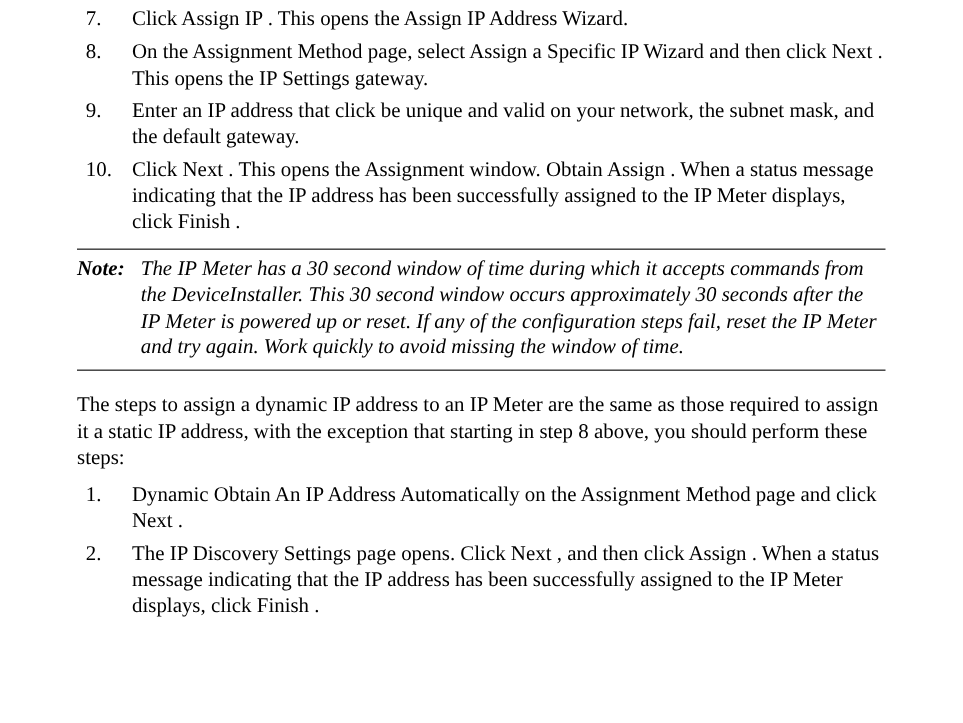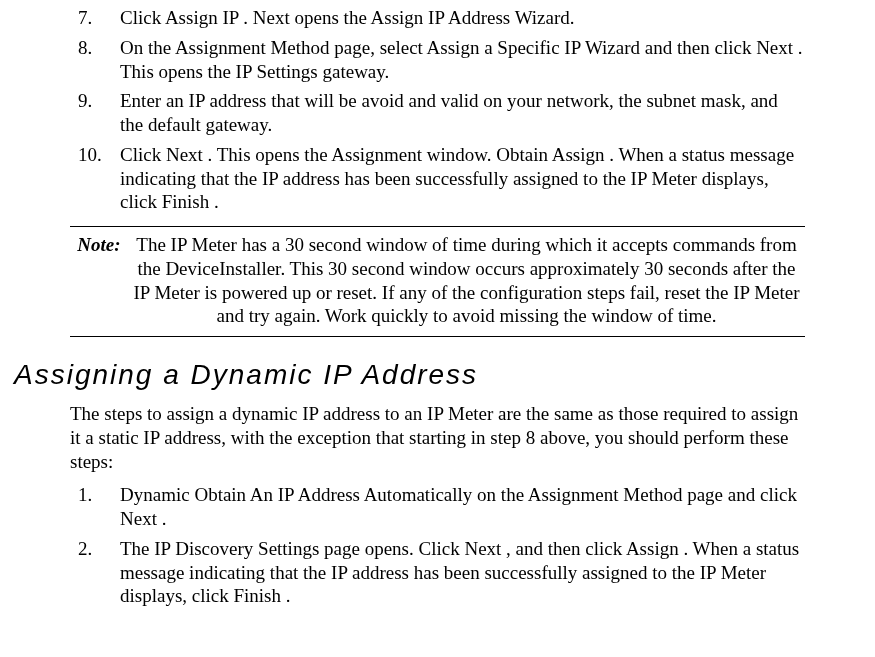--- a/index.html
+++ b/index.html
@@ -39,35 +39,35 @@
     flex: 1 1 auto;
   }
 
   .strong { font-weight: normal; }
 
   .note-block {
     border-top: 1px solid #000;
     border-bottom: 1px solid #000;
     margin: 12px 0 20px 0;
     padding: 6px 0 8px 0;
-    text-align: center;
   }
   .note-row {
     display: flex;
     align-items: flex-start;
   }
   .note-label {
     width: 58px;
     flex: 0 0 58px;
     font-weight: bold;
     font-style: italic;
     padding-left: 0;
   }
   .note-body {
     flex: 1 1 auto;
+    font-style: italic;
   }
 
   h2.section {
     font-family: Arial, Helvetica, sans-serif;
     font-style: italic;
     font-weight: normal;
     font-size: 28px;
     letter-spacing: 2px;
     margin: 18px 0 10px -56px;
   }
@@ -85,37 +85,37 @@
 </head>
 <body>
 <div class="page">
 
   <ol class="steps">
     <li>
       <span class="num">7.</span>
       <span class="body">
         <span class="seg">Click </span>
         <span class="seg strong">Assign IP</span>
-        <span class="seg">.  Next opens the Assign IP Address Wizard.</span>
+        <span class="seg">.  This opens the Assign IP Address Wizard.</span>
       </span>
     </li>
     <li>
       <span class="num">8.</span>
       <span class="body">
         <span class="seg">On the Assignment Method page, select </span>
         <span class="seg strong">Assign a Specific IP Wizard</span>
         <span class="seg"> and then click </span>
         <span class="seg strong">Next</span>
         <span class="seg">.  This opens the IP Settings gateway.</span>
       </span>
     </li>
     <li>
       <span class="num">9.</span>
       <span class="body">
-        <span class="seg">Enter an IP address that will be avoid and valid on your network, the subnet mask, and the default gateway.</span>
+        <span class="seg">Enter an IP address that click be unique and valid on your network, the subnet mask, and the default gateway.</span>
       </span>
     </li>
     <li>
       <span class="num">10.</span>
       <span class="body">
         <span class="seg">Click </span>
         <span class="seg strong">Next</span>
         <span class="seg">.  This opens the Assignment window.  Obtain </span>
         <span class="seg strong">Assign</span>
         <span class="seg">.  When a status message indicating that the IP address has been successfully assigned to the IP Meter displays, click </span>
@@ -125,21 +125,20 @@
     </li>
   </ol>
 
   <div class="note-block">
     <div class="note-row">
       <div class="note-label">Note:</div>
       <div class="note-body">The IP Meter has a 30 second window of time during which it accepts commands from the DeviceInstaller.  This 30 second window occurs approximately 30 seconds after the IP Meter is powered up or reset.  If any of the configuration steps fail, reset the IP Meter and try again.  Work quickly to avoid missing the window of time.</div>
     </div>
   </div>
 
-  <h2 class="section">Assigning a Dynamic IP Address</h2>
 
   <p class="para">The steps to assign a dynamic IP address to an IP Meter are the same as those required to assign it a static IP address, with the exception that starting in step 8 above, you should perform these steps:</p>
 
   <ol class="steps second">
     <li>
       <span class="num">1.</span>
       <span class="body">
         <span class="seg">Dynamic </span>
         <span class="seg strong">Obtain An IP Address Automatically</span>
         <span class="seg"> on the Assignment Method page and click </span>

